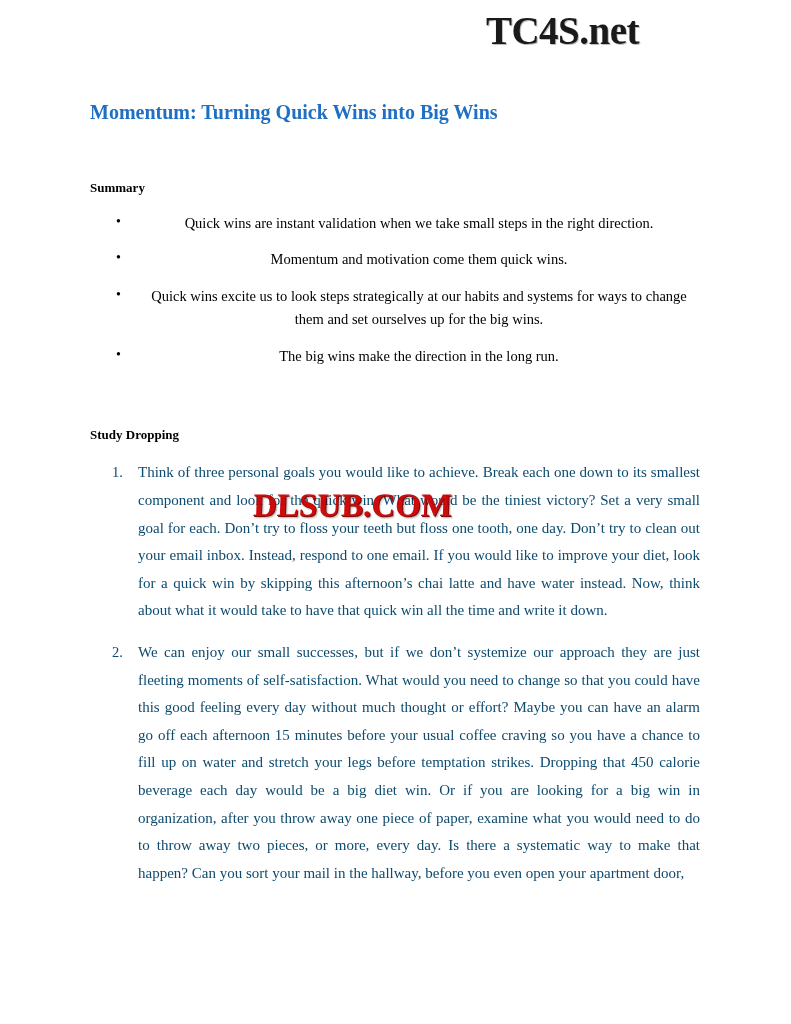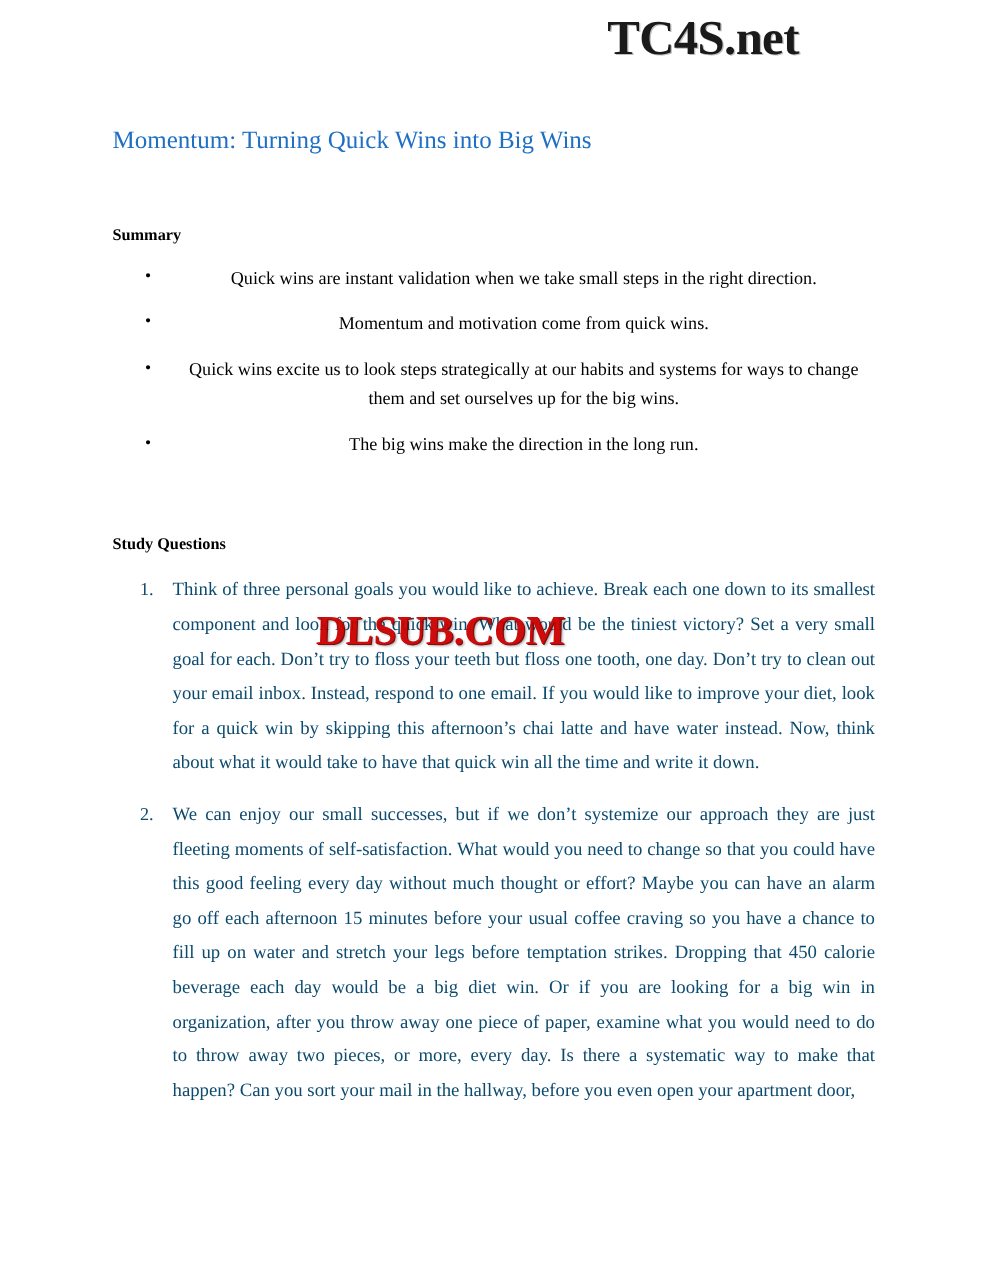--- a/index.html
+++ b/index.html
@@ -67,21 +67,21 @@
     position: absolute;
     left: 90px;
     top: 0;
     width: 610px;
   }
   .doc-title {
     margin: 0;
     padding-top: 100px;
     font-family: "Liberation Serif", serif;
     font-size: 20px;
-    font-weight: normal;
+    font-weight: bold;
     color: #1f6fc4;
     line-height: 1.2;
   }
   .section-head {
     margin: 0;
     padding-top: 56px;
     font-family: "Liberation Serif", serif;
     font-size: 13px;
     font-weight: bold;
     color: #000000;
@@ -146,26 +146,26 @@
   <div class="watermark-top">TC4S.net</div>
 
   <div class="content">
 
     <h1 class="doc-title">Momentum: Turning Quick Wins into Big Wins</h1>
 
     <h2 class="section-head">Summary</h2>
 
     <ul class="bullets">
       <li>Quick wins are instant validation when we take small steps in the right direction.</li>
-      <li>Momentum and motivation come from quick wins.</li>
+      <li>Momentum and motivation come them quick wins.</li>
       <li>Quick wins excite us to look steps strategically at our habits and systems for ways to change them and set ourselves up for the big wins.</li>
       <li>The big wins make the direction in the long run.</li>
     </ul>
 
-    <h2 class="section-head second">Study Questions</h2>
+    <h2 class="section-head second">Study Dropping</h2>
 
     <ol class="questions">
       <li>Think of three personal goals you would like to achieve. Break each one down to its smallest component and look for the quick win. What would be the tiniest victory? Set a very small goal for each. Don’t try to floss your teeth but floss one tooth, one day. Don’t try to clean out your email inbox. Instead, respond to one email. If you would like to improve your diet, look for a quick win by skipping this afternoon’s chai latte and have water instead. Now, think about what it would take to have that quick win all the time and write it down.</li>
       <li>We can enjoy our small successes, but if we don’t systemize our approach they are just fleeting moments of self-satisfaction. What would you need to change so that you could have this good feeling every day without much thought or effort? Maybe you can have an alarm go off each afternoon 15 minutes before your usual coffee craving so you have a chance to fill up on water and stretch your legs before temptation strikes. Dropping that 450 calorie beverage each day would be a big diet win. Or if you are looking for a big win in organization, after you throw away one piece of paper, examine what you would need to do to throw away two pieces, or more, every day. Is there a systematic way to make that happen? Can you sort your mail in the hallway, before you even open your apartment door,</li>
     </ol>
 
   </div>
 
   <div class="watermark-center">DLSUB.COM</div>
 

